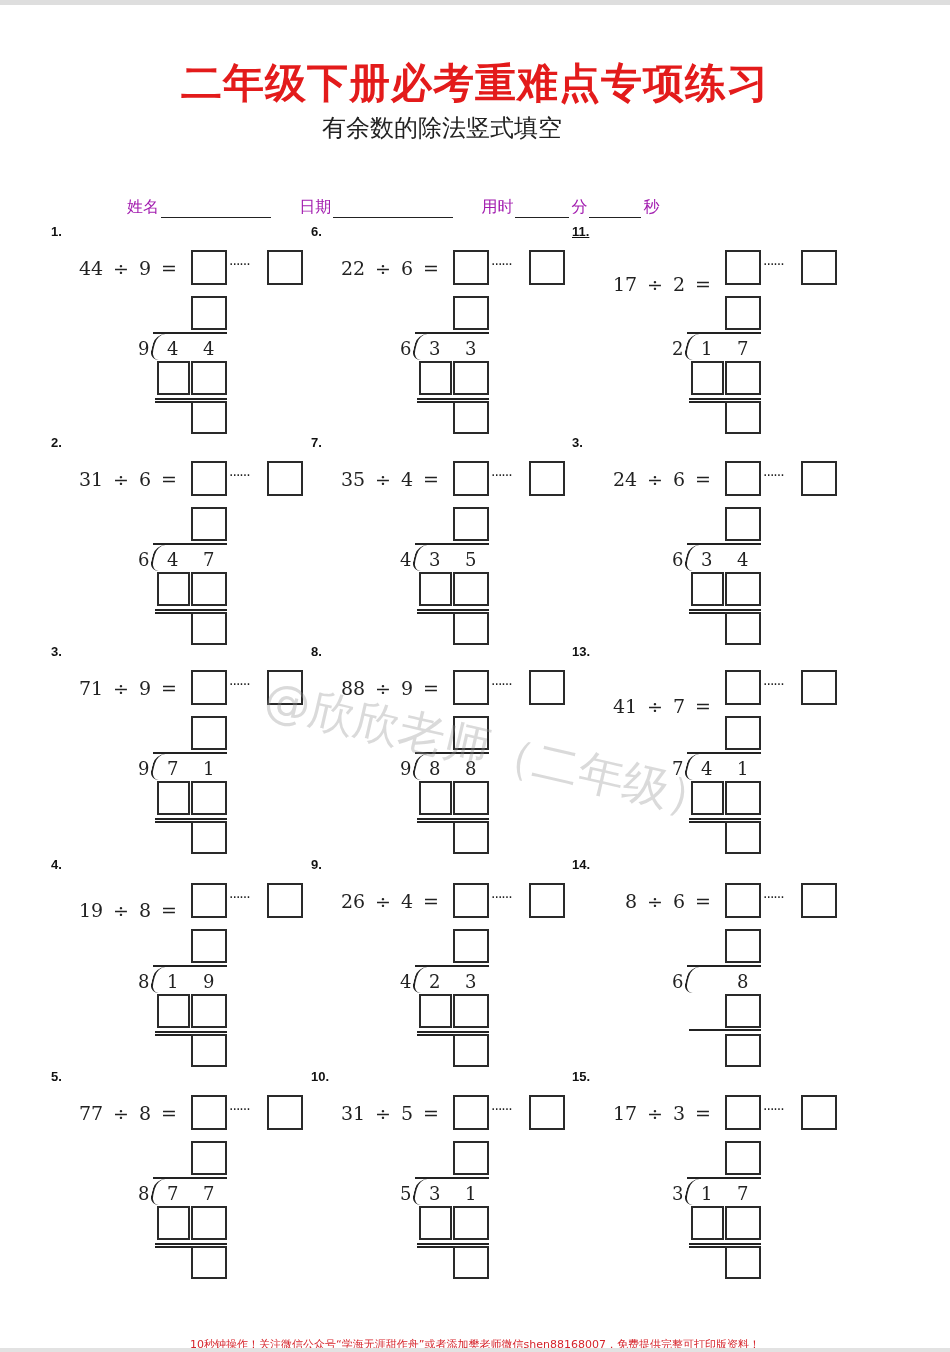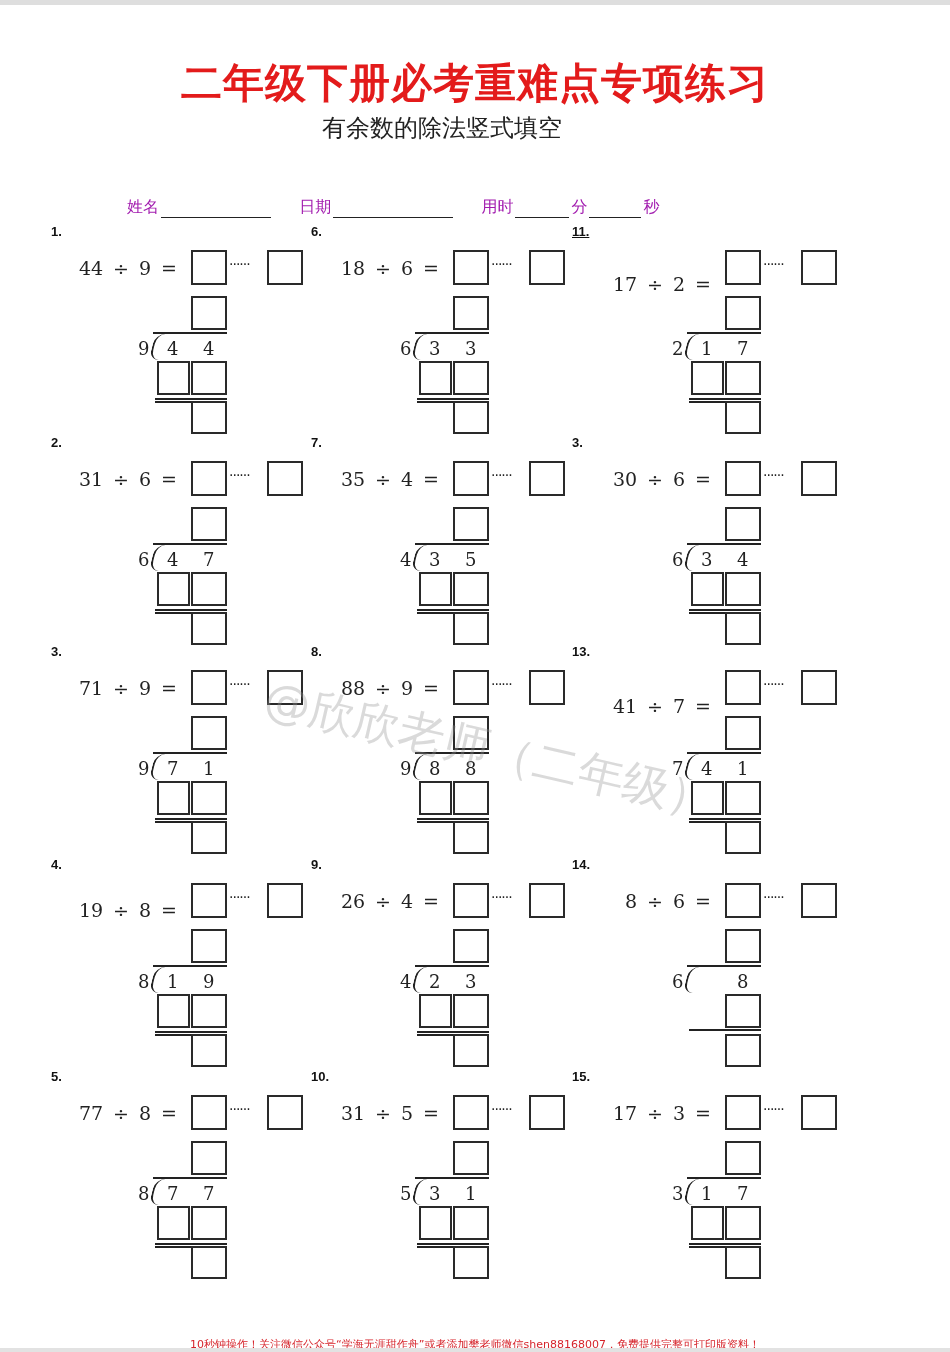--- a/index.html
+++ b/index.html
@@ -161,21 +161,21 @@
       <div class="digit" style="left: 96px; top: 88px;">7</div>
       <div class="digit" style="left: 132px; top: 88px;">7</div>
       <div class="box" style="left: 86px; top: 111px; width: 33px; height: 34px;"></div>
       <div class="box" style="left: 120px; top: 111px; width: 36px; height: 34px;"></div>
       <div class="hline" style="left: 84px; top: 148px; width: 72px;"></div>
       <div class="hline" style="left: 84px; top: 151px; width: 72px;"></div>
       <div class="box" style="left: 120px; top: 151px; width: 36px; height: 33px;"></div>
     </div>
     <div class="num-label" style="left: 311px; top: 224px;">6.</div>
     <div class="prob" style="left: 333px; top: 250px;">
-      <div class="eq" style="right: 194px; top: 7px;"><span>18</span><span style="margin-left: 10px;">÷</span><span style="margin-left: 10px;">6</span><span style="margin-left: 10px;">=</span></div>
+      <div class="eq" style="right: 194px; top: 7px;"><span>22</span><span style="margin-left: 10px;">÷</span><span style="margin-left: 10px;">6</span><span style="margin-left: 10px;">=</span></div>
       <div class="box" style="left: 120px; top: 0px; width: 36px; height: 35px;"></div>
       <div class="dots" style="left: 158px; top: 6px;">······</div>
       <div class="box" style="left: 196px; top: 0px; width: 36px; height: 35px;"></div>
       <div class="box" style="left: 120px; top: 46px; width: 36px; height: 34px;"></div>
       <div class="hline" style="left: 82px; top: 82px; width: 74px;"></div>
       <div class="digit" style="left: 67px; top: 88px;">6</div>
       <div class="paren" style="left: 81px; top: 84px; border-radius: 10px 0px 0px 10px;"></div>
       <div class="digit" style="left: 96px; top: 88px;">3</div>
       <div class="digit" style="left: 132px; top: 88px;">3</div>
       <div class="box" style="left: 86px; top: 111px; width: 33px; height: 34px;"></div>
@@ -269,21 +269,21 @@
       <div class="digit" style="left: 96px; top: 88px;">1</div>
       <div class="digit" style="left: 132px; top: 88px;">7</div>
       <div class="box" style="left: 86px; top: 111px; width: 33px; height: 34px;"></div>
       <div class="box" style="left: 120px; top: 111px; width: 36px; height: 34px;"></div>
       <div class="hline" style="left: 84px; top: 148px; width: 72px;"></div>
       <div class="hline" style="left: 84px; top: 151px; width: 72px;"></div>
       <div class="box" style="left: 120px; top: 151px; width: 36px; height: 33px;"></div>
     </div>
     <div class="num-label" style="left: 572px; top: 435px;">3.</div>
     <div class="prob" style="left: 605px; top: 461px;">
-      <div class="eq" style="right: 194px; top: 7px;"><span>30</span><span style="margin-left: 10px;">÷</span><span style="margin-left: 10px;">6</span><span style="margin-left: 10px;">=</span></div>
+      <div class="eq" style="right: 194px; top: 7px;"><span>24</span><span style="margin-left: 10px;">÷</span><span style="margin-left: 10px;">6</span><span style="margin-left: 10px;">=</span></div>
       <div class="box" style="left: 120px; top: 0px; width: 36px; height: 35px;"></div>
       <div class="dots" style="left: 158px; top: 6px;">······</div>
       <div class="box" style="left: 196px; top: 0px; width: 36px; height: 35px;"></div>
       <div class="box" style="left: 120px; top: 46px; width: 36px; height: 34px;"></div>
       <div class="hline" style="left: 82px; top: 82px; width: 74px;"></div>
       <div class="digit" style="left: 67px; top: 88px;">6</div>
       <div class="paren" style="left: 81px; top: 84px; border-radius: 10px 0px 0px 10px;"></div>
       <div class="digit" style="left: 96px; top: 88px;">3</div>
       <div class="digit" style="left: 132px; top: 88px;">4</div>
       <div class="box" style="left: 86px; top: 111px; width: 33px; height: 34px;"></div>

